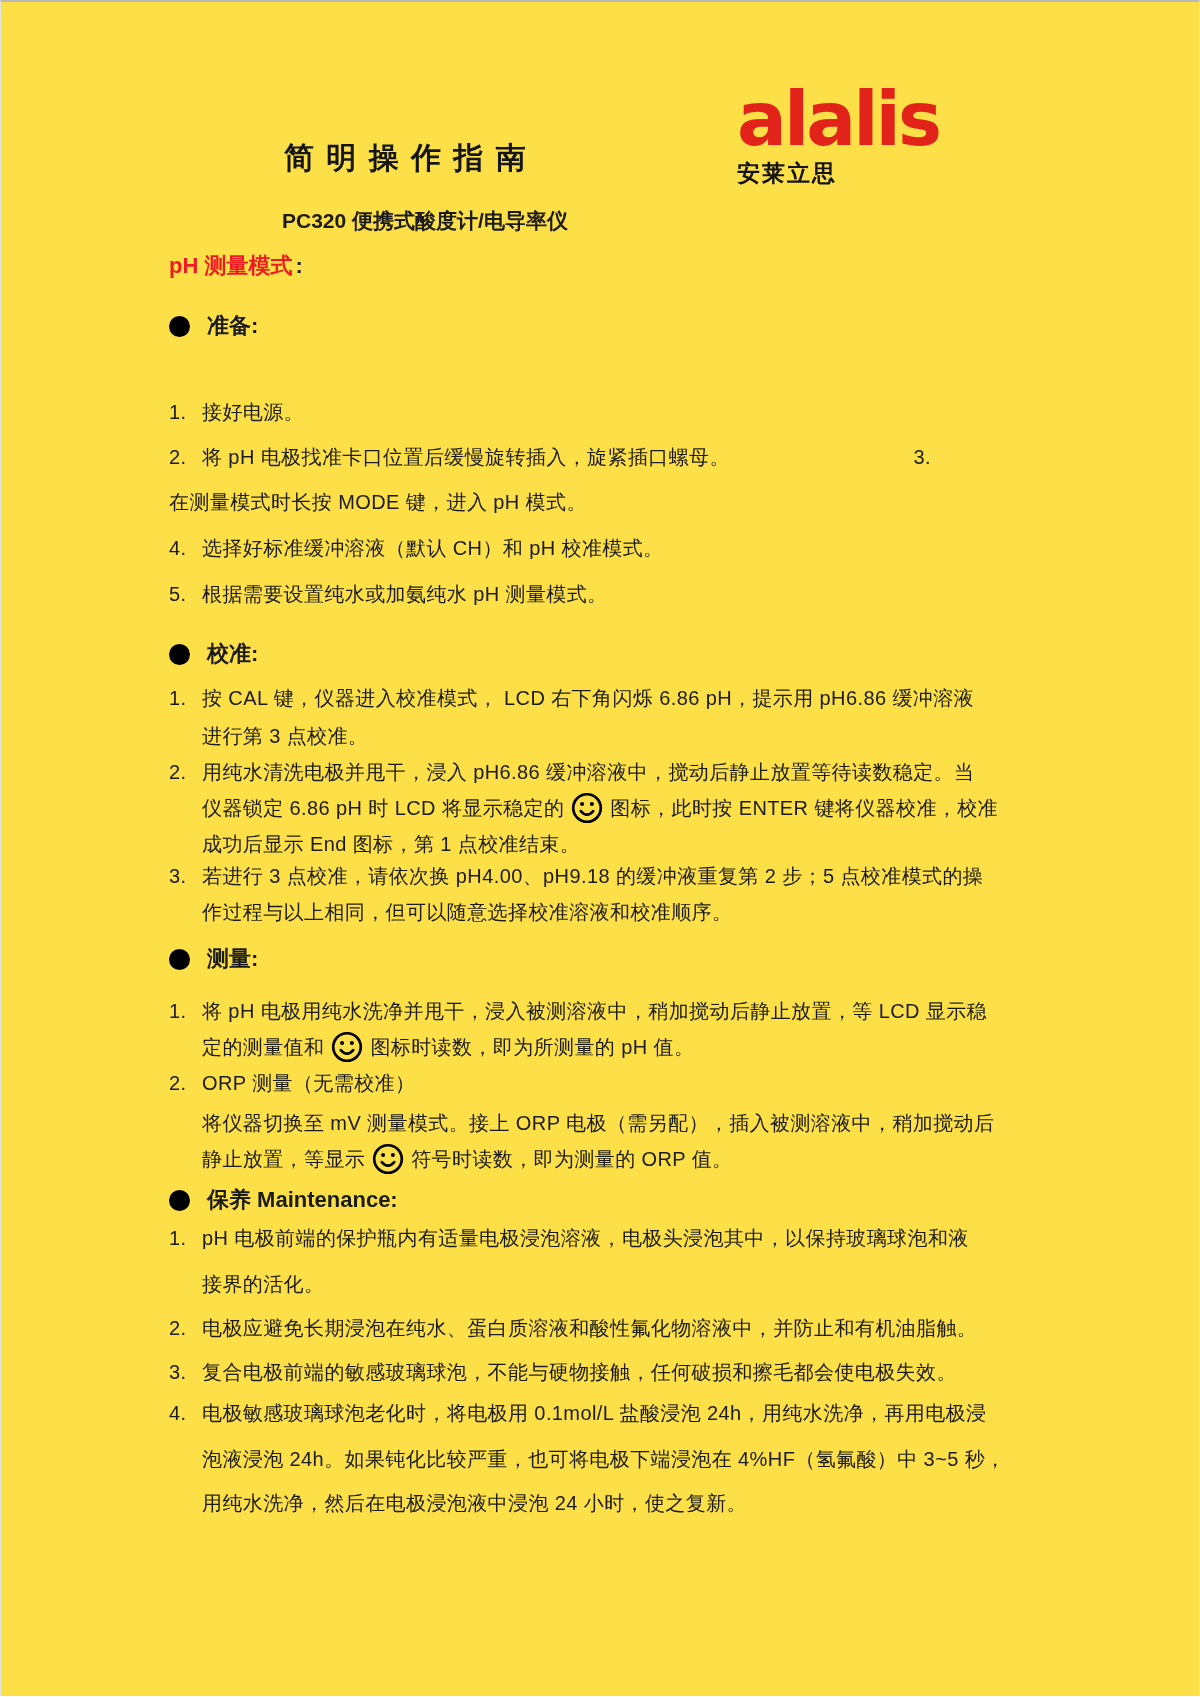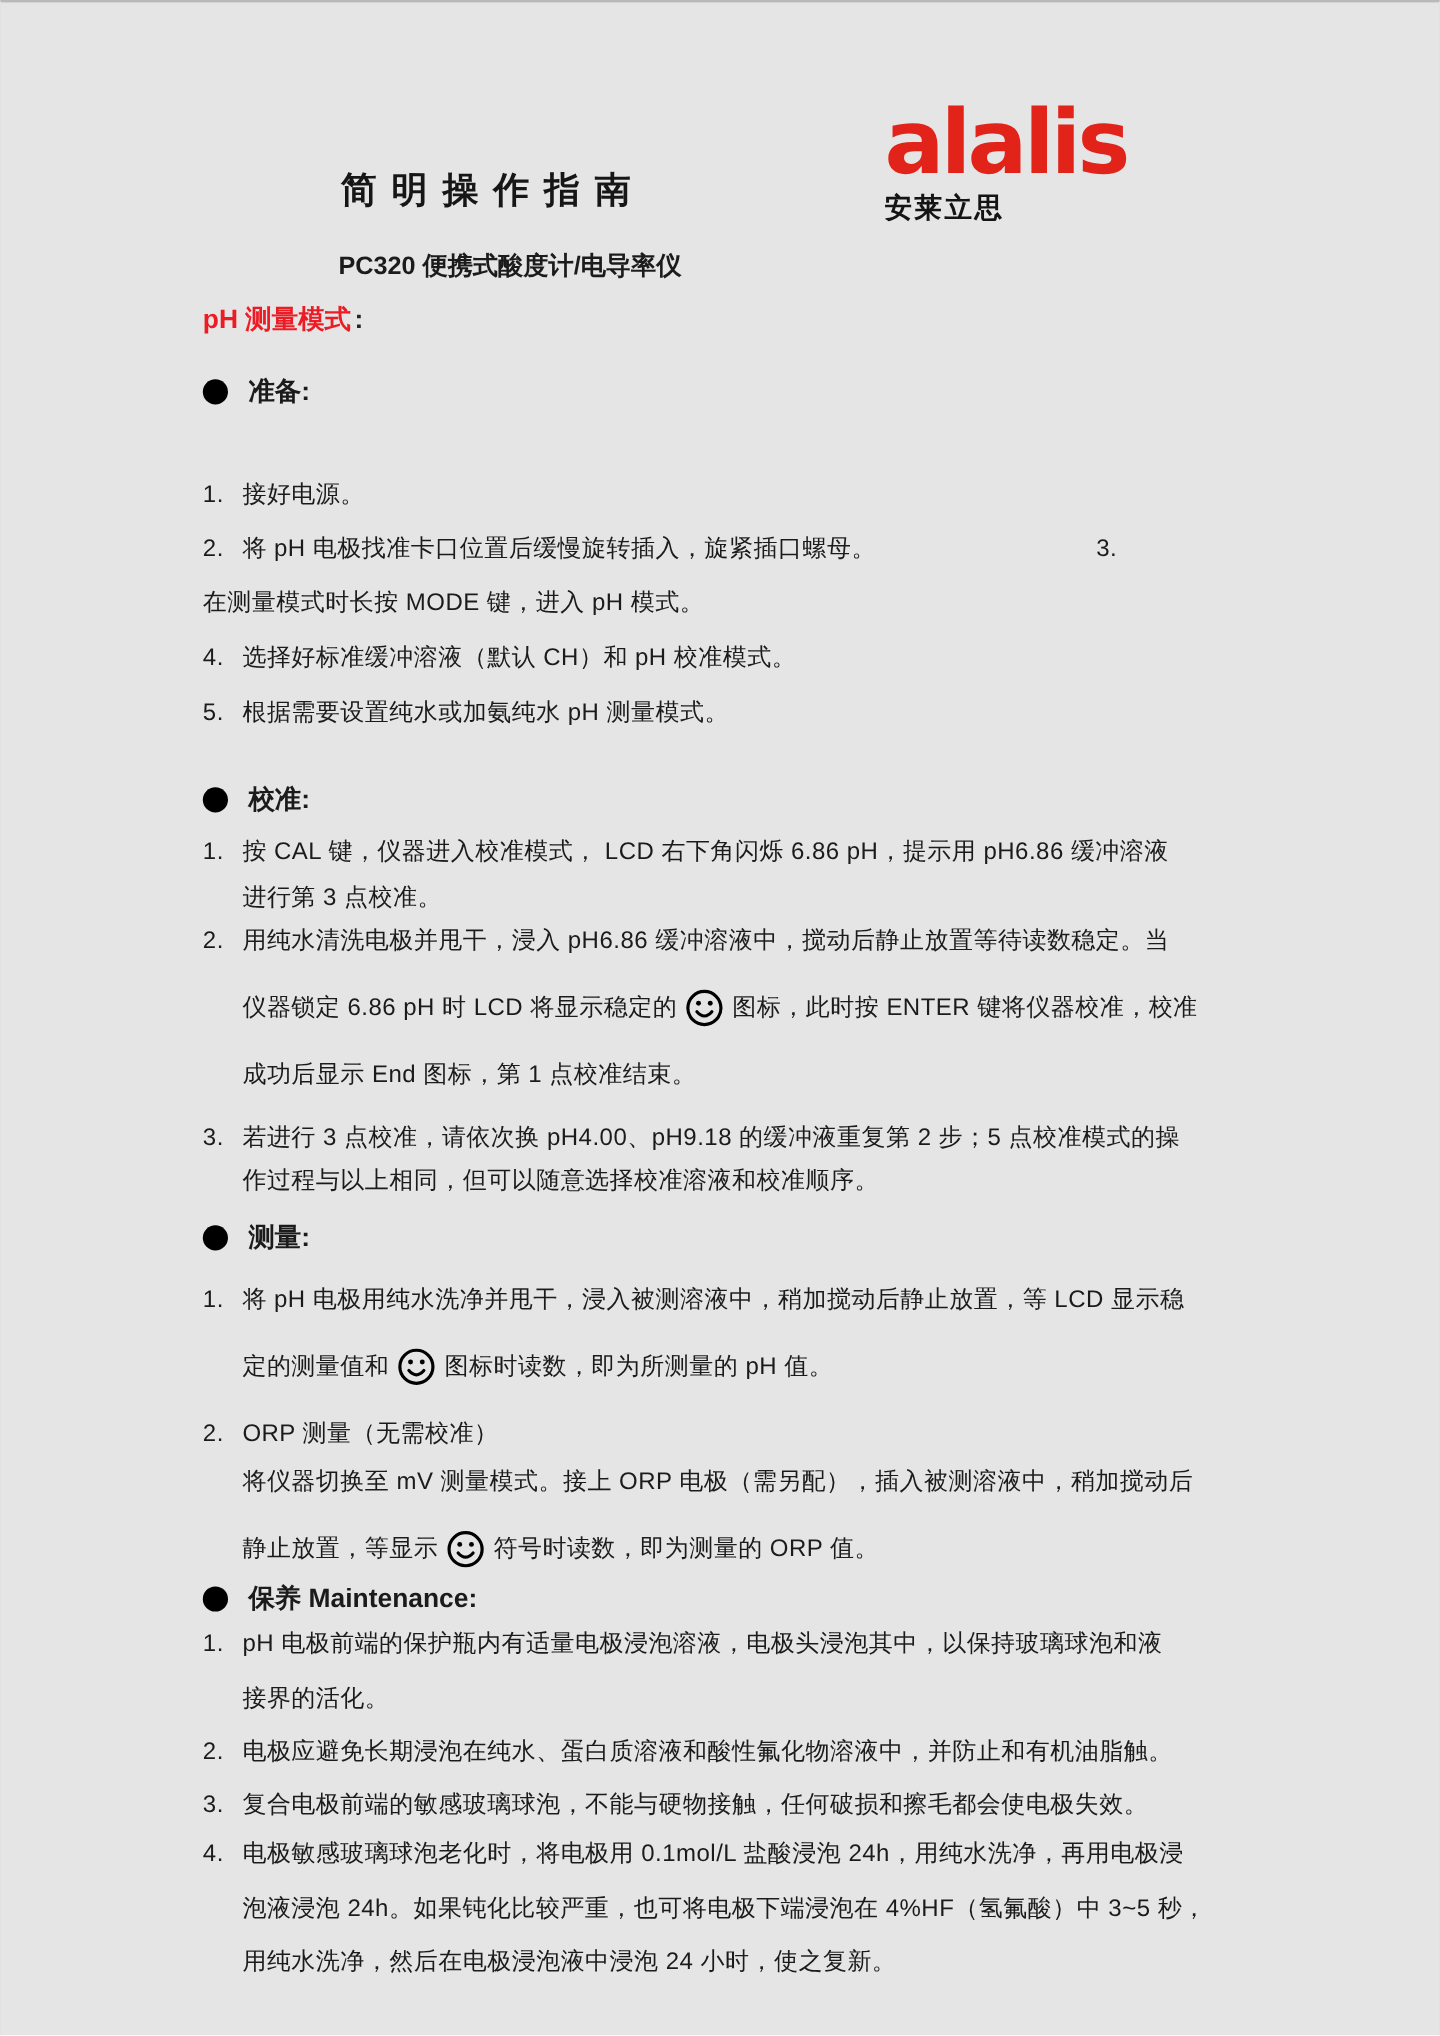--- a/index.html
+++ b/index.html
@@ -3,21 +3,21 @@
 <meta charset="utf-8">
 <style>
   html,body { margin:0; padding:0; background:#ffffff; }
   body {
     width:1200px; height:1697px;
     font-family:"Liberation Sans", sans-serif;
     color:#1b1b1b;
   }
   .page {
     position:relative; width:1198px; height:1694px;
-    background:#e5e5e5;
+    background:#fde047;
     border-top:2px solid #b9b9b9;
     border-left:1px solid #e2e2e2;
     border-right:1px solid #e2e2e2;
     overflow:hidden;
   }
   .doc-title {
     position:absolute; left:283px; top:136px;
     font-size:30px; font-weight:bold; letter-spacing:2px;
     color:#161616; white-space:nowrap;
   }
@@ -60,22 +60,22 @@
   }
   .row.tall { height:36px; line-height:36px; }
   .num { width:33px; flex:0 0 auto; }
   .indent { padding-left:33px; }
   .right-num { margin-left:auto; padding-right:10px; }
   .smiley { display:inline-flex; align-items:center; margin:0 7px; flex:0 0 auto; }
   .smiley svg { display:block; }
 
   
   .mt10{margin-top:10px}.mt58{margin-top:58px}.mt17{margin-top:17px}.mt18{margin-top:18px}
-  .mt46{margin-top:44px}.mt16{margin-top:16px}.mt9{margin-top:9px}.mt8{margin-top:8px}
-  .mt6{margin-top:24px}.mt31{margin-top:19px}.mt24{margin-top:24px}.mt12{margin-top:12px}
+  .mt46{margin-top:32px}.mt16{margin-top:16px}.mt9{margin-top:9px}.mt8{margin-top:8px}
+  .mt6{margin-top:4px}.mt31{margin-top:19px}.mt24{margin-top:24px}.mt12{margin-top:12px}
   .mt13{margin-top:13px}
 </style>
 </head>
 <body>
 
 <div class="page">
 
   <div class="doc-title">简 明 操 作 指 南</div>
 
   <div class="logo-block">

